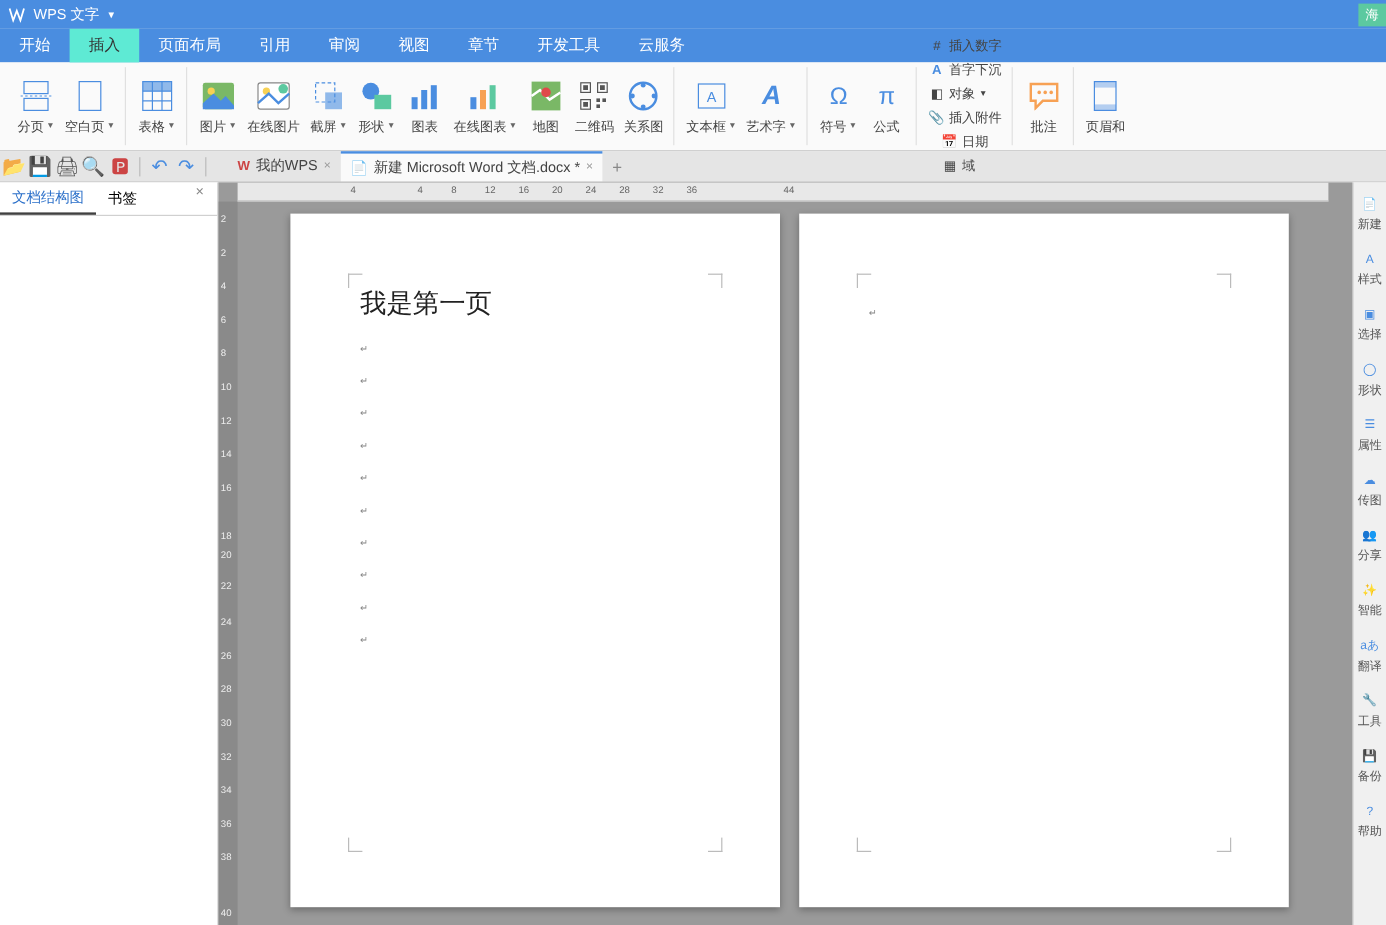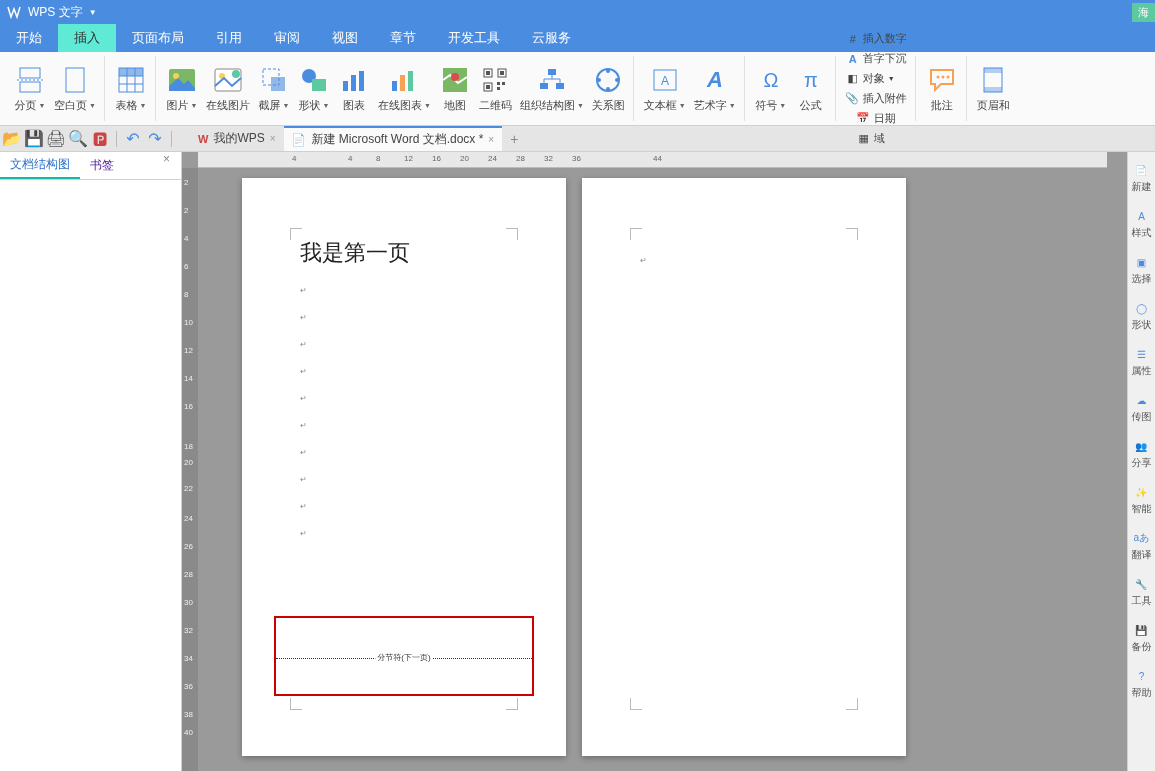--- a/index.html
+++ b/index.html
@@ -34,33 +34,33 @@
 .tabs { display: flex; align-items: center; margin-left: 10px; height: 100%; }
 .tab { display: flex; align-items: center; padding: 0 8px; height: 100%; font-size: 12px; color: #444; gap: 5px; cursor: pointer; }
 .tab.active { background: #fafafa; border-top: 2px solid #4a8de0; }
 .tab .close { color: #999; font-size: 10px; }
 .tab .add { color: #888; font-size: 14px; }
 
 .workspace { display: flex; height: calc(771px - 24px - 28px - 74px - 26px); }
 
 .left-panel { width: 182px; background: #fff; border-right: 1px solid #d0d0d0; display: flex; flex-direction: column; }
 .left-panel .pane-tabs { display: flex; height: 28px; border-bottom: 1px solid #d0d0d0; font-size: 12px; }
-.left-panel .pane-tab { padding: 0 10px; display: flex; align-items: center; cursor: pointer; color: #4c1d95; }
-.left-panel .pane-tab.active { color: #2a6fc9; border-bottom: 2px solid #14b8a6; }
+.left-panel .pane-tab { padding: 0 10px; display: flex; align-items: center; cursor: pointer; color: #000000; }
+.left-panel .pane-tab.active { color: #2a6fc9; border-bottom: 2px solid #404040; }
 .left-panel .pane-body { flex: 1; background: #fff; }
 .left-panel .pane-close { width: 14px; height: 14px; margin-left: auto; margin-right: 4px; display: flex; align-items: center; font-size: 12px; color: #888; cursor: pointer; }
 
 .doc-area { flex: 1; background: #9a9a9a; position: relative; overflow: hidden; }
 .rulers { position: absolute; top: 0; left: 16px; right: 20px; height: 16px; background: #e8e8e8; border-bottom: 1px solid #bbb; font-size: 8px; color: #666; }
 .ruler-mark { position: absolute; top: 2px; font-size: 8px; }
 .ruler-v { position: absolute; top: 16px; left: 0; width: 16px; bottom: 0; background: #8a8a8a; }
 .ruler-v .vmark { position: absolute; left: 2px; font-size: 8px; color: #eee; writing-mode: horizontal-tb; }
 
 .pages { position: absolute; top: 26px; left: 60px; display: flex; gap: 16px; }
-.page { width: 324px; height: 578px; background: #fff; box-shadow: 0 2px 6px rgba(0,0,0,0.3); position: relative; padding: 60px 58px 50px 58px; }
+.page { width: 408px; height: 578px; background: #fff; box-shadow: 0 2px 6px rgba(0,0,0,0.3); position: relative; padding: 60px 58px 50px 58px; }
 .page .corner { position: absolute; width: 12px; height: 12px; border: 1px solid #bbb; }
 .page .corner.tl { top: 50px; left: 48px; border-right: none; border-bottom: none; }
 .page .corner.tr { top: 50px; right: 48px; border-left: none; border-bottom: none; }
 .page .corner.bl { bottom: 46px; left: 48px; border-right: none; border-top: none; }
 .page .corner.br { bottom: 46px; right: 48px; border-left: none; border-top: none; }
 .page-content { font-size: 22px; color: #222; font-family: "SimSun", serif; }
 .para { margin-top: 18px; font-size: 8px; color: #888; }
 .section-break { position: absolute; bottom: 60px; left: 32px; right: 32px; border: 2px solid #c00; height: 80px; padding-top: 40px; }
 .section-break .dotted { border-top: 1px dotted #333; position: relative; }
 .section-break .sb-label { position: absolute; left: 50%; transform: translateX(-50%); top: -7px; background: #fff; font-size: 8px; padding: 0 2px; color: #333; }
@@ -246,37 +246,20 @@
               <rect x="3" y="3" width="4" height="4" fill="#555"></rect>
               <rect x="17" y="3" width="4" height="4" fill="#555"></rect>
               <rect x="3" y="17" width="4" height="4" fill="#555"></rect>
               <rect x="14" y="14" width="3" height="3" fill="#555"></rect>
               <rect x="19" y="14" width="3" height="3" fill="#555"></rect>
               <rect x="14" y="19" width="3" height="3" fill="#555"></rect>
             </svg>
           </div>
         <div class="rlabel">
             <span>二维码</span>
-          </div>
-      </div>
-      <div class="ribbon-btn">
-        <div class="ricon">
-            <svg width="28" height="26" viewBox="0 0 28 26">
-              <rect x="10" y="2" width="8" height="6" fill="#4a8de0"></rect>
-              <rect x="2" y="16" width="8" height="6" fill="#4a8de0"></rect>
-              <rect x="18" y="16" width="8" height="6" fill="#4a8de0"></rect>
-              <line x1="14" y1="8" x2="14" y2="12" stroke="#4a8de0"></line>
-              <line x1="6" y1="12" x2="22" y2="12" stroke="#4a8de0"></line>
-              <line x1="6" y1="12" x2="6" y2="16" stroke="#4a8de0"></line>
-              <line x1="22" y1="12" x2="22" y2="16" stroke="#4a8de0"></line>
-            </svg>
-          </div>
-        <div class="rlabel">
-            <span>组织结构图</span>
-            <span class="arrow">▼</span>
           </div>
       </div>
       <div class="ribbon-btn">
         <div class="ricon">
             <svg width="26" height="26" viewBox="0 0 26 26">
               <circle cx="13" cy="13" r="11" fill="none" stroke="#4a8de0" stroke-width="2"></circle>
               <circle cx="13" cy="4" r="2" fill="#4a8de0"></circle>
               <circle cx="22" cy="13" r="2" fill="#4a8de0"></circle>
               <circle cx="13" cy="22" r="2" fill="#4a8de0"></circle>
               <circle cx="4" cy="13" r="2" fill="#4a8de0"></circle>
@@ -462,21 +445,21 @@
       <div class="vmark" style="top:290px">20</div>
       <div class="vmark" style="top:316px">22</div>
       <div class="vmark" style="top:346px">24</div>
       <div class="vmark" style="top:374px">26</div>
       <div class="vmark" style="top:402px">28</div>
       <div class="vmark" style="top:430px">30</div>
       <div class="vmark" style="top:458px">32</div>
       <div class="vmark" style="top:486px">34</div>
       <div class="vmark" style="top:514px">36</div>
       <div class="vmark" style="top:542px">38</div>
-      <div class="vmark" style="top:560px">40</div>
+      <div class="vmark" style="top:588px">40</div>
     </div>
     <div class="rulers">
       <div class="ruler-mark" style="left:94px">4</div>
       <div class="ruler-mark" style="left:150px">4</div>
       <div class="ruler-mark" style="left:178px">8</div>
       <div class="ruler-mark" style="left:206px">12</div>
       <div class="ruler-mark" style="left:234px">16</div>
       <div class="ruler-mark" style="left:262px">20</div>
       <div class="ruler-mark" style="left:290px">24</div>
       <div class="ruler-mark" style="left:318px">28</div>
@@ -495,25 +478,20 @@
         <div class="para">↵</div>
           <div class="para">↵</div>
           <div class="para">↵</div>
           <div class="para">↵</div>
         <div class="para">↵</div>
           <div class="para">↵</div>
           <div class="para">↵</div>
           <div class="para">↵</div>
         <div class="para">↵</div>
           <div class="para">↵</div>
-        <div class="section-break">
-          <div class="dotted">
-              <span class="sb-label">分节符(下一页)</span>
-            </div>
-        </div>
       </div>
       <div class="page">
         <div class="corner tl"></div>
           <div class="corner tr"></div>
           <div class="corner bl"></div>
           <div class="corner br"></div>
         <div class="para">↵</div>
       </div>
     </div>
   </div>

